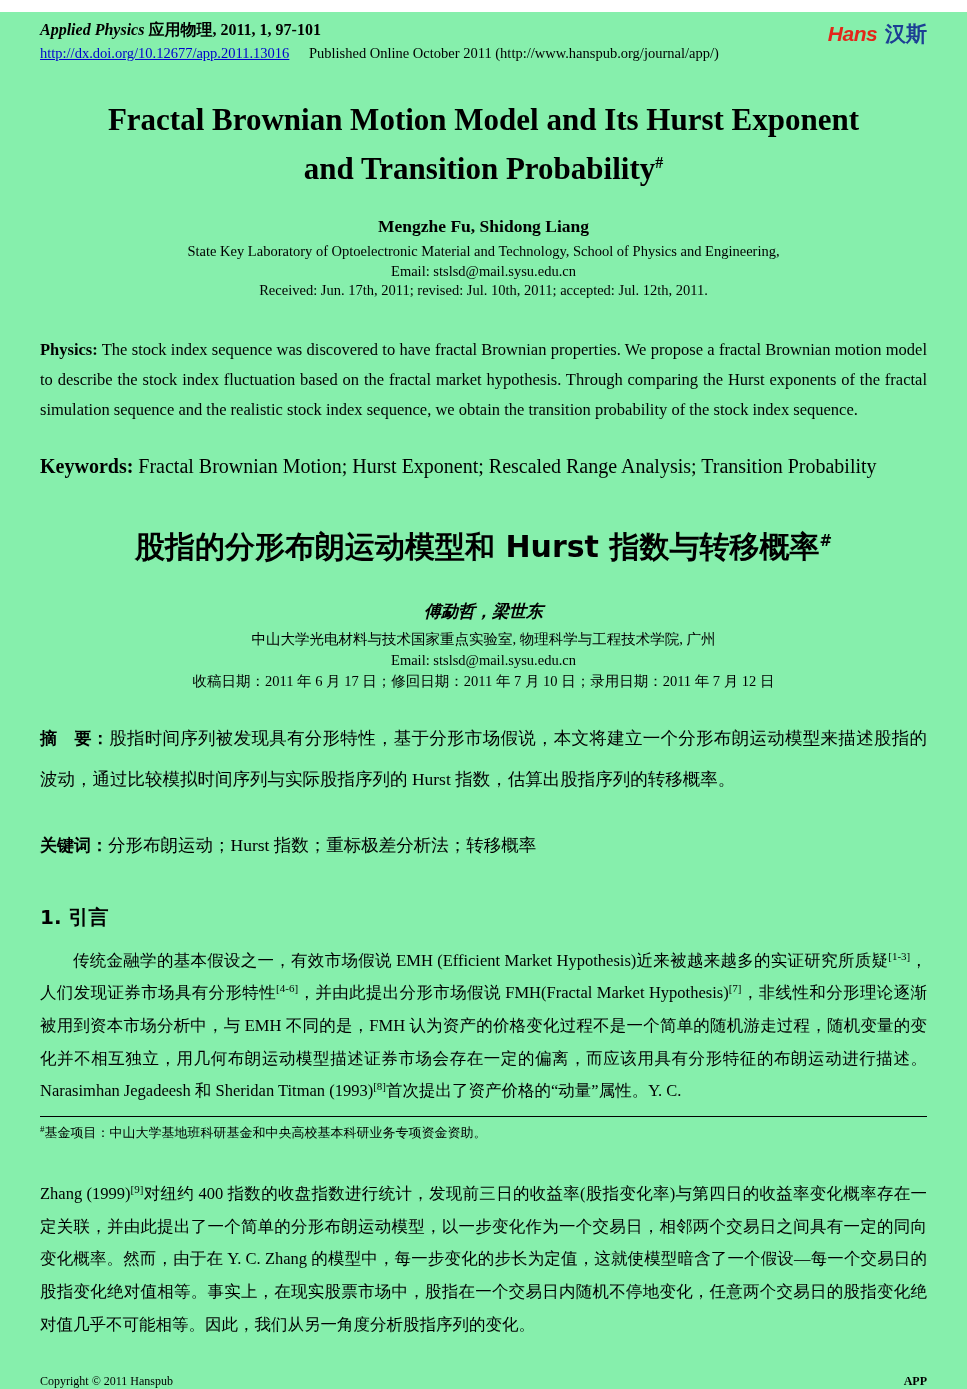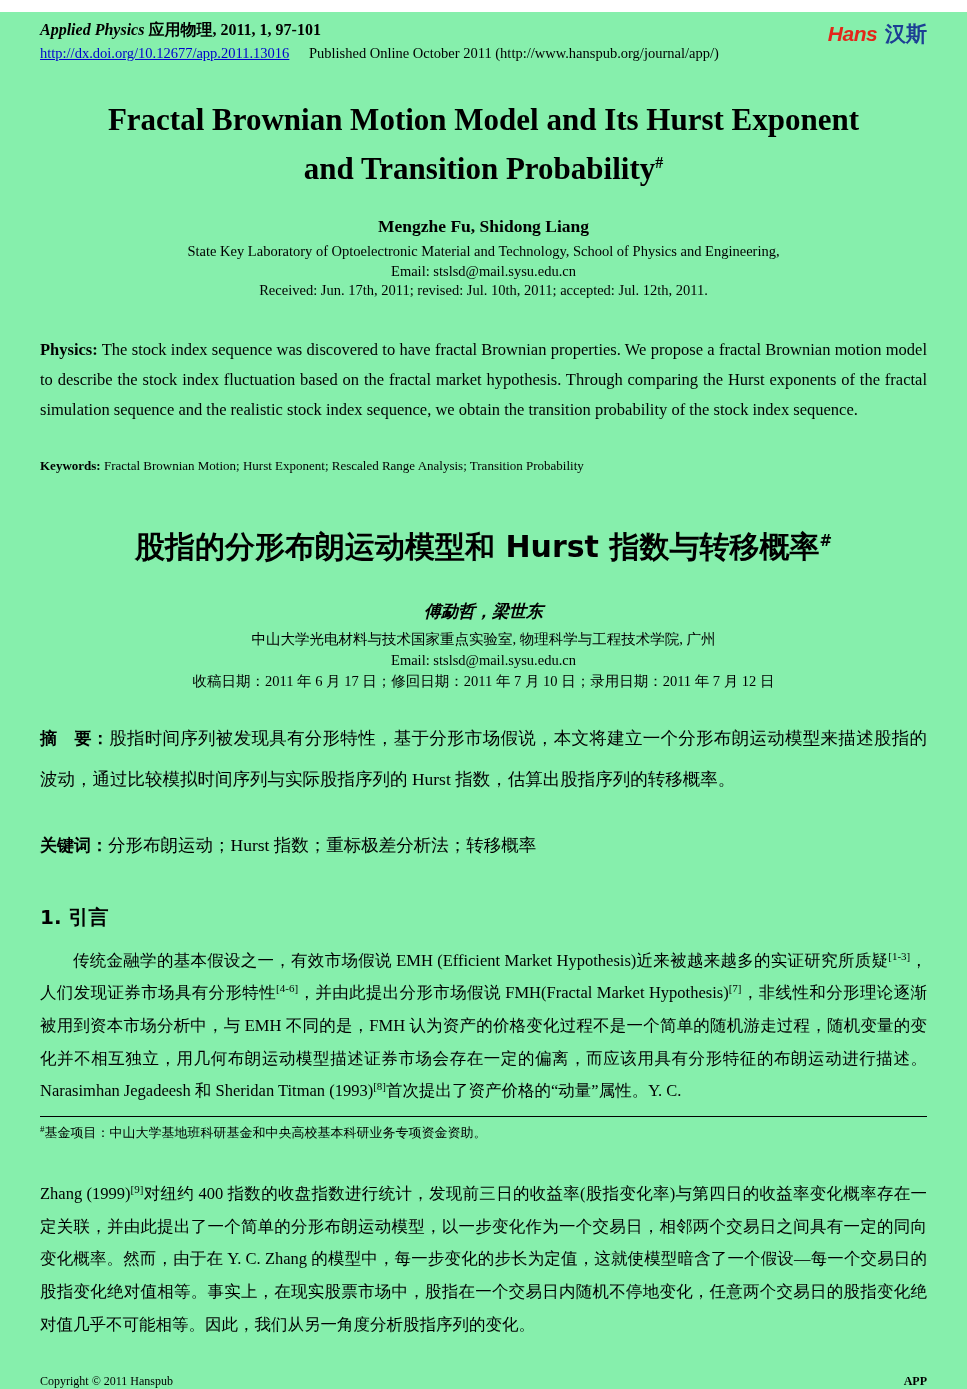--- a/index.html
+++ b/index.html
@@ -27,21 +27,21 @@
   .logo-zh  { color:#1c3f94; margin-left:2px; }
 
   
   .title { text-align:center; font-size:31px; line-height:43px; font-weight:bold; margin:36px 0 0 0; }
   .title sup { font-size:16px; }
   .authors { text-align:center; font-size:17.5px; font-weight:bold; margin-top:26px; }
   .affil { text-align:center; font-size:14.5px; line-height:19.5px; margin-top:5px; }
 
   
   .abstract { text-align:justify; font-size:16.5px; line-height:30px; margin:34px 0 0 0; }
-  .kw { text-align:justify; font-size:13px; line-height:30px; margin:26px 0 0 0; }
+  .kw { text-align:justify; font-size:20px; line-height:30px; margin:26px 0 0 0; }
 
   
   .title-zh { text-align:center; font-family:"DejaVu Sans","Liberation Sans",sans-serif; font-size:30px; font-weight:bold; margin:46px 0 0 0; }
   .title-zh sup { font-size:15px; }
   .authors-zh { text-align:center; font-size:17px; font-weight:bold; font-style:italic; margin-top:32px; }
   .affil-zh { text-align:center; font-size:14.5px; line-height:21px; margin-top:6px; }
 
   .abstract-zh { text-align:justify; font-size:17.5px; line-height:41px; margin:26px 0 0 0; }
   .kw-zh { text-align:justify; font-size:17.5px; line-height:30px; margin:30px 0 0 0; }
   .zh-label { font-family:"DejaVu Sans","Liberation Sans",sans-serif; font-weight:bold; font-size:17px; }

